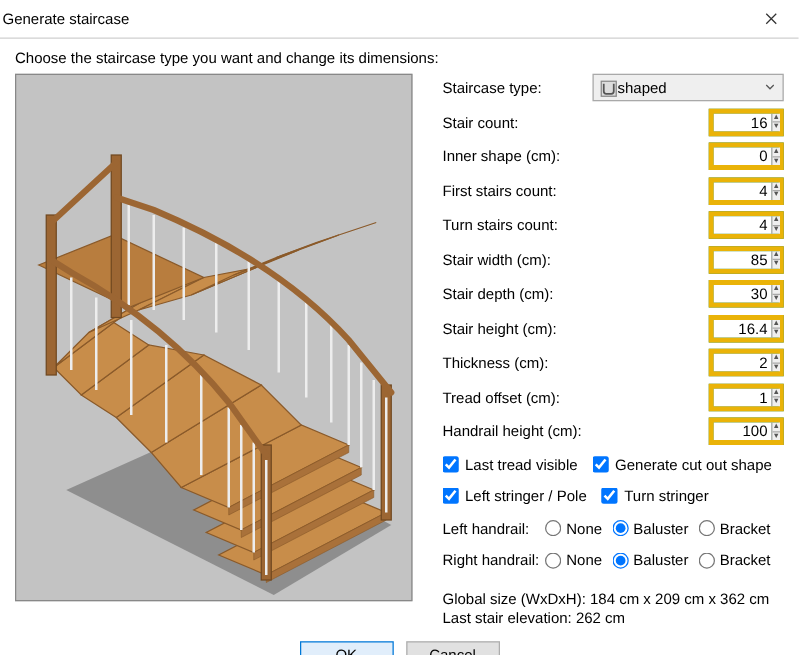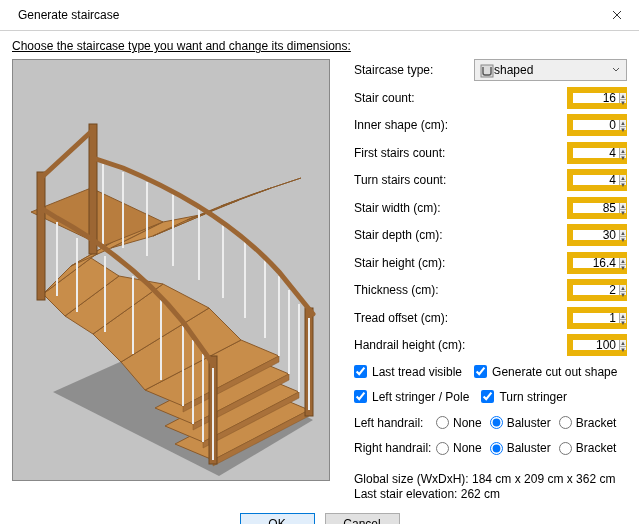--- a/index.html
+++ b/index.html
@@ -11,33 +11,33 @@
     background: #fff;
     overflow: hidden;
   }
   .titlebar {
     height: 30px;
     background: #fff;
     border-bottom: 1px solid #d0d0d0;
     display: flex;
     align-items: center;
     justify-content: space-between;
-    padding-left: 18px;
+    padding-left: 2px;
   }
   .titlebar .title { font-size: 12px; }
   .titlebar .close {
     width: 45px; height: 30px;
     display: flex; align-items: center; justify-content: center;
     font-size: 12px;
     color: #333;
   }
   .content {
     padding: 8px 12px 0 12px;
   }
-  .instruction { margin-bottom: 6px; text-decoration: underline; }
+  .instruction { margin-bottom: 6px; }
   .columns { display: flex; gap: 24px; }
   .preview {
     width: 324px; height: 420px;
     background: #c3c3c3;
     border: 1px solid #888;
     position: relative;
     overflow: hidden;
   }
   .form {
     flex: 1;
@@ -65,21 +65,21 @@
     display: flex; align-items: center;
     padding-left: 7px;
     position: relative;
   }
   .select-display .chev {
     position: absolute; right: 6px; top: 6px;
   }
   .spinner {
     display: flex;
     width: 60px; height: 22px;
-    border: 6px solid #eab308;
+    border: 4px solid #eab308;
     box-sizing: border-box;
     background: #15803d;
   }
   .spinner input {
     border: none; outline: none;
     width: 40px;
     text-align: right;
     padding: 0 3px;
     font: inherit;
   }

